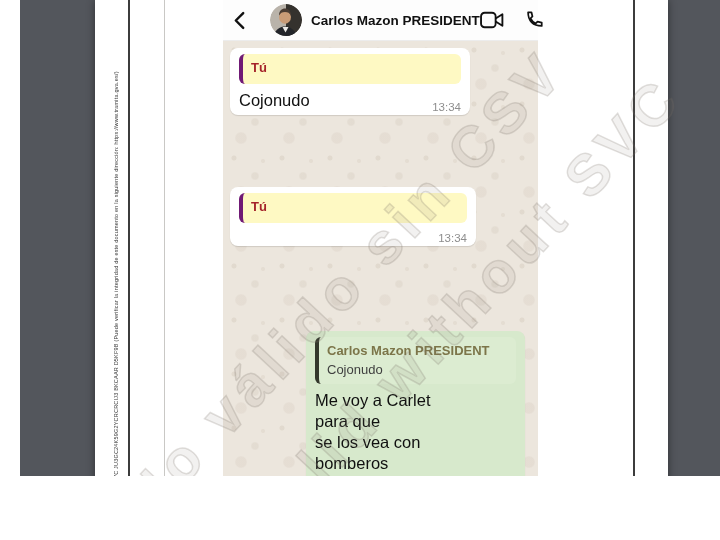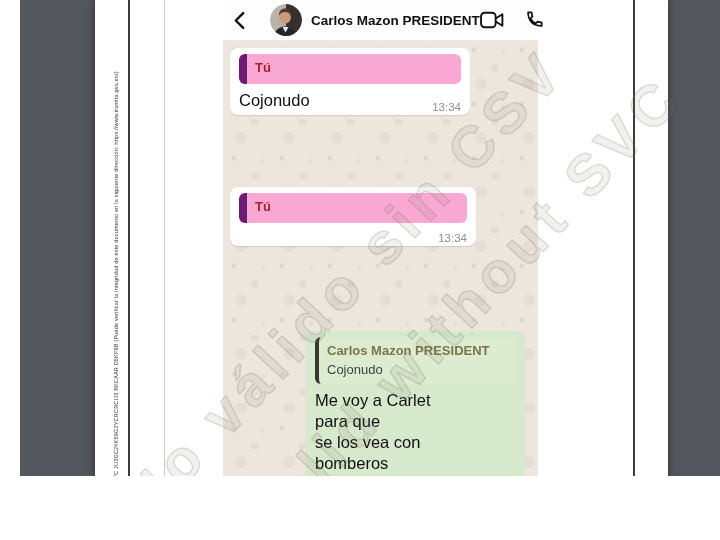--- a/index.html
+++ b/index.html
@@ -37,21 +37,21 @@
       radial-gradient(circle at 18px 43px, rgba(158,138,116,.09) 5px, transparent 6.5px),
       radial-gradient(circle at 40px 12px, rgba(158,138,116,.10) 1.5px, transparent 2.5px);
     background-size:48px 54px; }
 
   .bubble { position:absolute; border-radius:8px; padding:6px 9px 5px 9px;
             box-shadow:0 1px 1px rgba(0,0,0,.12); font-size:16.5px; color:#101010; }
   .bubble.in  { background:#ffffff; }
   .bubble.out { background:#d7e9cc; }
 
   .quote { border-radius:6px; padding:4px 8px 6px 8px; margin-bottom:6px; }
-  .bubble.in  .quote { background:#f9a8d4; border-left:8px solid #701a75; }
+  .bubble.in  .quote { background:#fef9c3; border-left:4px solid #701a75; }
   .bubble.out .quote { background:#dcecd1; border-left:4px solid #33382c; }
   .quote-author { font-size:13px; font-weight:bold; line-height:1.5; }
   .bubble.in  .quote-author { color:#a5242a; }
   .bubble.out .quote-author { color:#7c7549; }
   .quote-text { font-size:13px; color:#3f3f3f; line-height:1.35; white-space:pre-line; }
 
   .msg-row { display:flex; align-items:flex-end; }
   .msg-text { line-height:1.27; white-space:pre-line; }
   .msg-meta { margin-left:auto; padding-left:10px; display:flex; align-items:flex-end; gap:3px;
               white-space:nowrap; transform:translateY(3px); }

